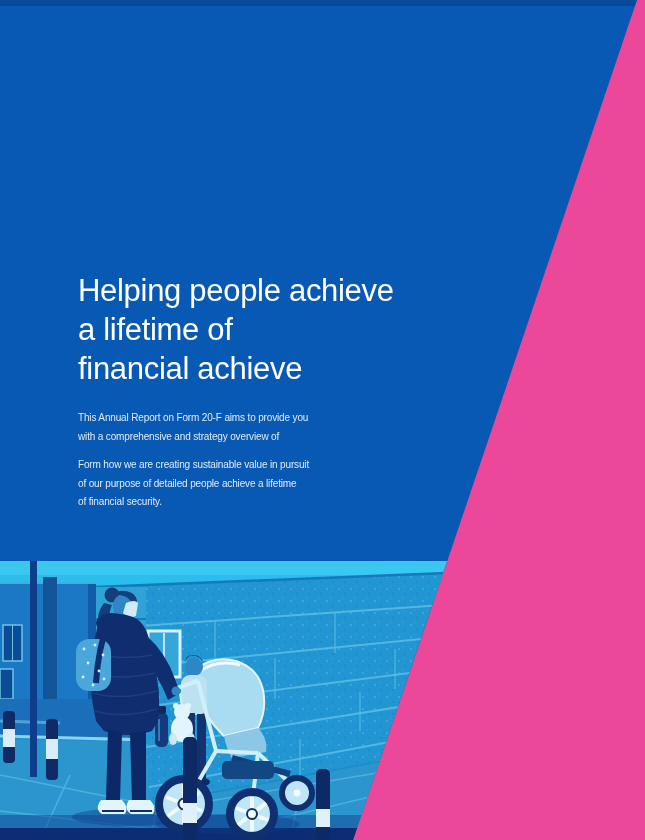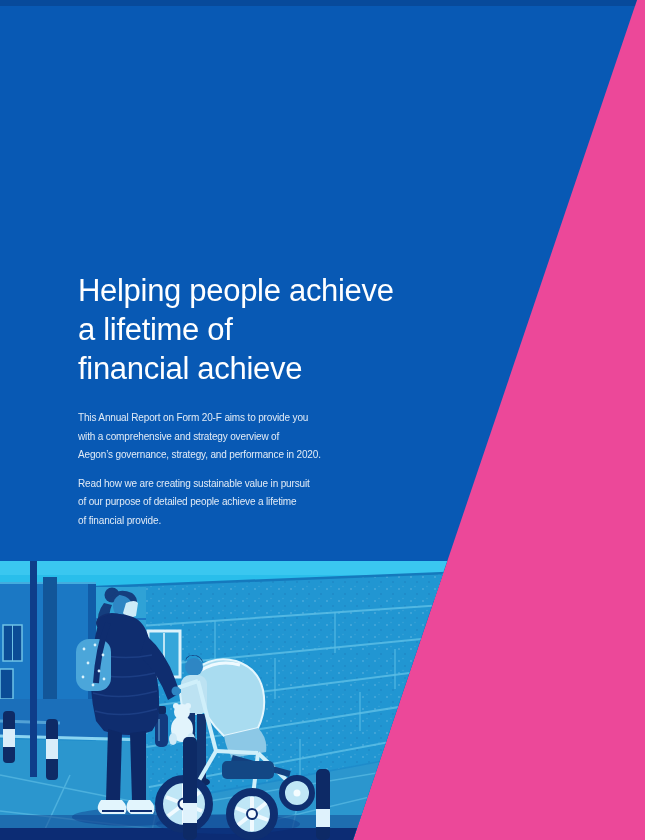--- a/index.html
+++ b/index.html
@@ -41,26 +41,25 @@
 
   <div class="cover-text">
     <h1 class="title">
       <span class="t-light">Helping people achieve</span>
       <span class="t-bold">a lifetime of</span>
       <span class="t-bold">financial achieve</span>
     </h1>
     <p class="para">
       <span>This Annual Report on Form 20-F aims to provide you</span>
       <span>with a comprehensive and strategy overview of</span>
-      <span>Aegon’s governance, strategy, and performance in 2020.</span>
     </p>
     <p class="para">
-      <span>Read how we are creating sustainable value in pursuit</span>
+      <span>Form how we are creating sustainable value in pursuit</span>
       <span>of our purpose of detailed people achieve a lifetime</span>
-      <span>of financial provide.</span>
+      <span>of financial security.</span>
     </p>
   </div>
 
   <svg class="photo" viewBox="0 0 645 279" xmlns="http://www.w3.org/2000/svg">
     <defs>
       <pattern id="speck" width="12" height="12" patternUnits="userSpaceOnUse">
         <circle cx="3" cy="4" r="1" fill="rgba(255,255,255,0.18)"></circle>
         <circle cx="9" cy="9" r="0.8" fill="rgba(8,40,110,0.20)"></circle>
         <circle cx="7" cy="1.5" r="0.7" fill="rgba(255,255,255,0.12)"></circle>
       </pattern>

